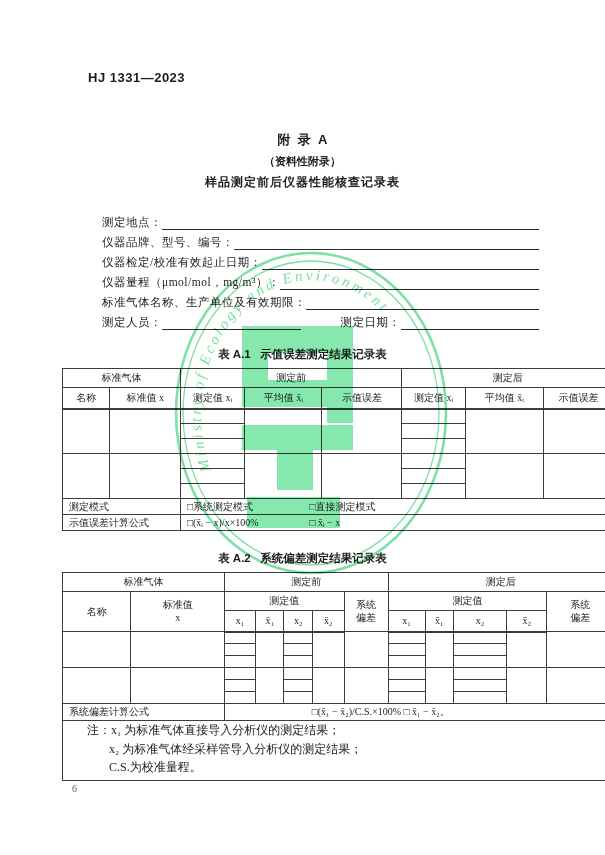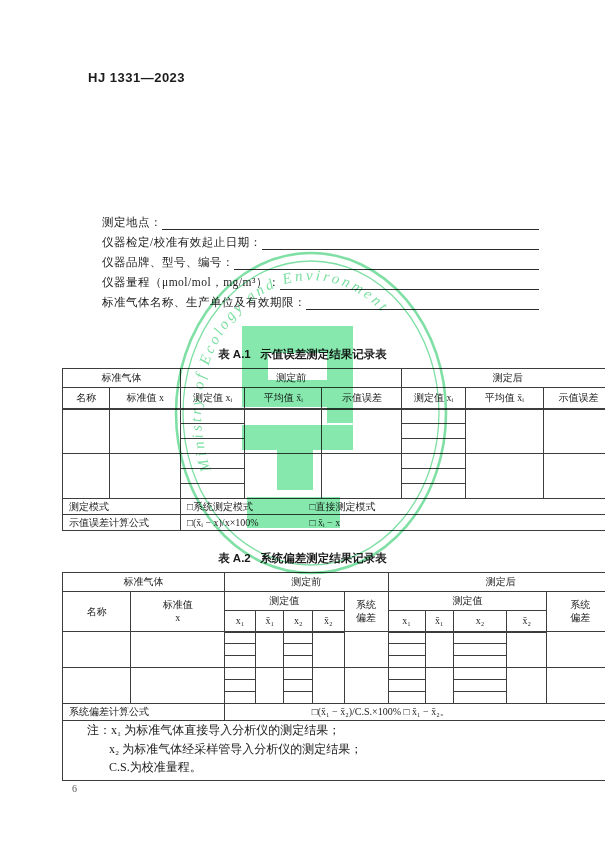--- a/index.html
+++ b/index.html
@@ -49,40 +49,51 @@
   .watermark{position:absolute;left:162px;top:244px;mix-blend-mode:multiply;opacity:.92;
              pointer-events:none;}
 </style>
 </head>
 <body>
 
 <div class="page">
 
   <div class="doc-number">HJ 1331—2023</div>
 
+  <div class="appendix">
+    <div class="ap1">附  录  A</div>
+    <div class="ap2">（资料性附录）</div>
+    <div class="ap3">样品测定前后仪器性能核查记录表</div>
+  </div>
 
   <div class="form">
     <div class="form-row">
       <span class="lbl">测定地点：</span>
       <span class="line"></span>
     </div>
     <div class="form-row">
+      <span class="lbl">仪器品牌、型号、编号：</span>
+      <span class="line"></span>
+    </div>
+    <div class="form-row">
       <span class="lbl">仪器检定/校准有效起止日期：</span>
       <span class="line"></span>
     </div>
     <div class="form-row">
-      <span class="lbl">仪器品牌、型号、编号：</span>
-      <span class="line"></span>
-    </div>
-    <div class="form-row">
       <span class="lbl">仪器量程（μmol/mol，mg/m³）：</span>
       <span class="line"></span>
     </div>
     <div class="form-row">
       <span class="lbl">标准气体名称、生产单位及有效期限：</span>
+      <span class="line"></span>
+    </div>
+    <div class="form-row">
+      <span class="lbl">测定人员：</span>
+      <span class="line"></span>
+      <span class="lbl">测定日期：</span>
       <span class="line"></span>
     </div>
   </div>
 
   <div class="tbl-title t1">表 A.1   示值误差测定结果记录表</div>
 
   <table class="ta1">
     <colgroup>
       <col style="width:8.6%">
         <col style="width:12.8%">

